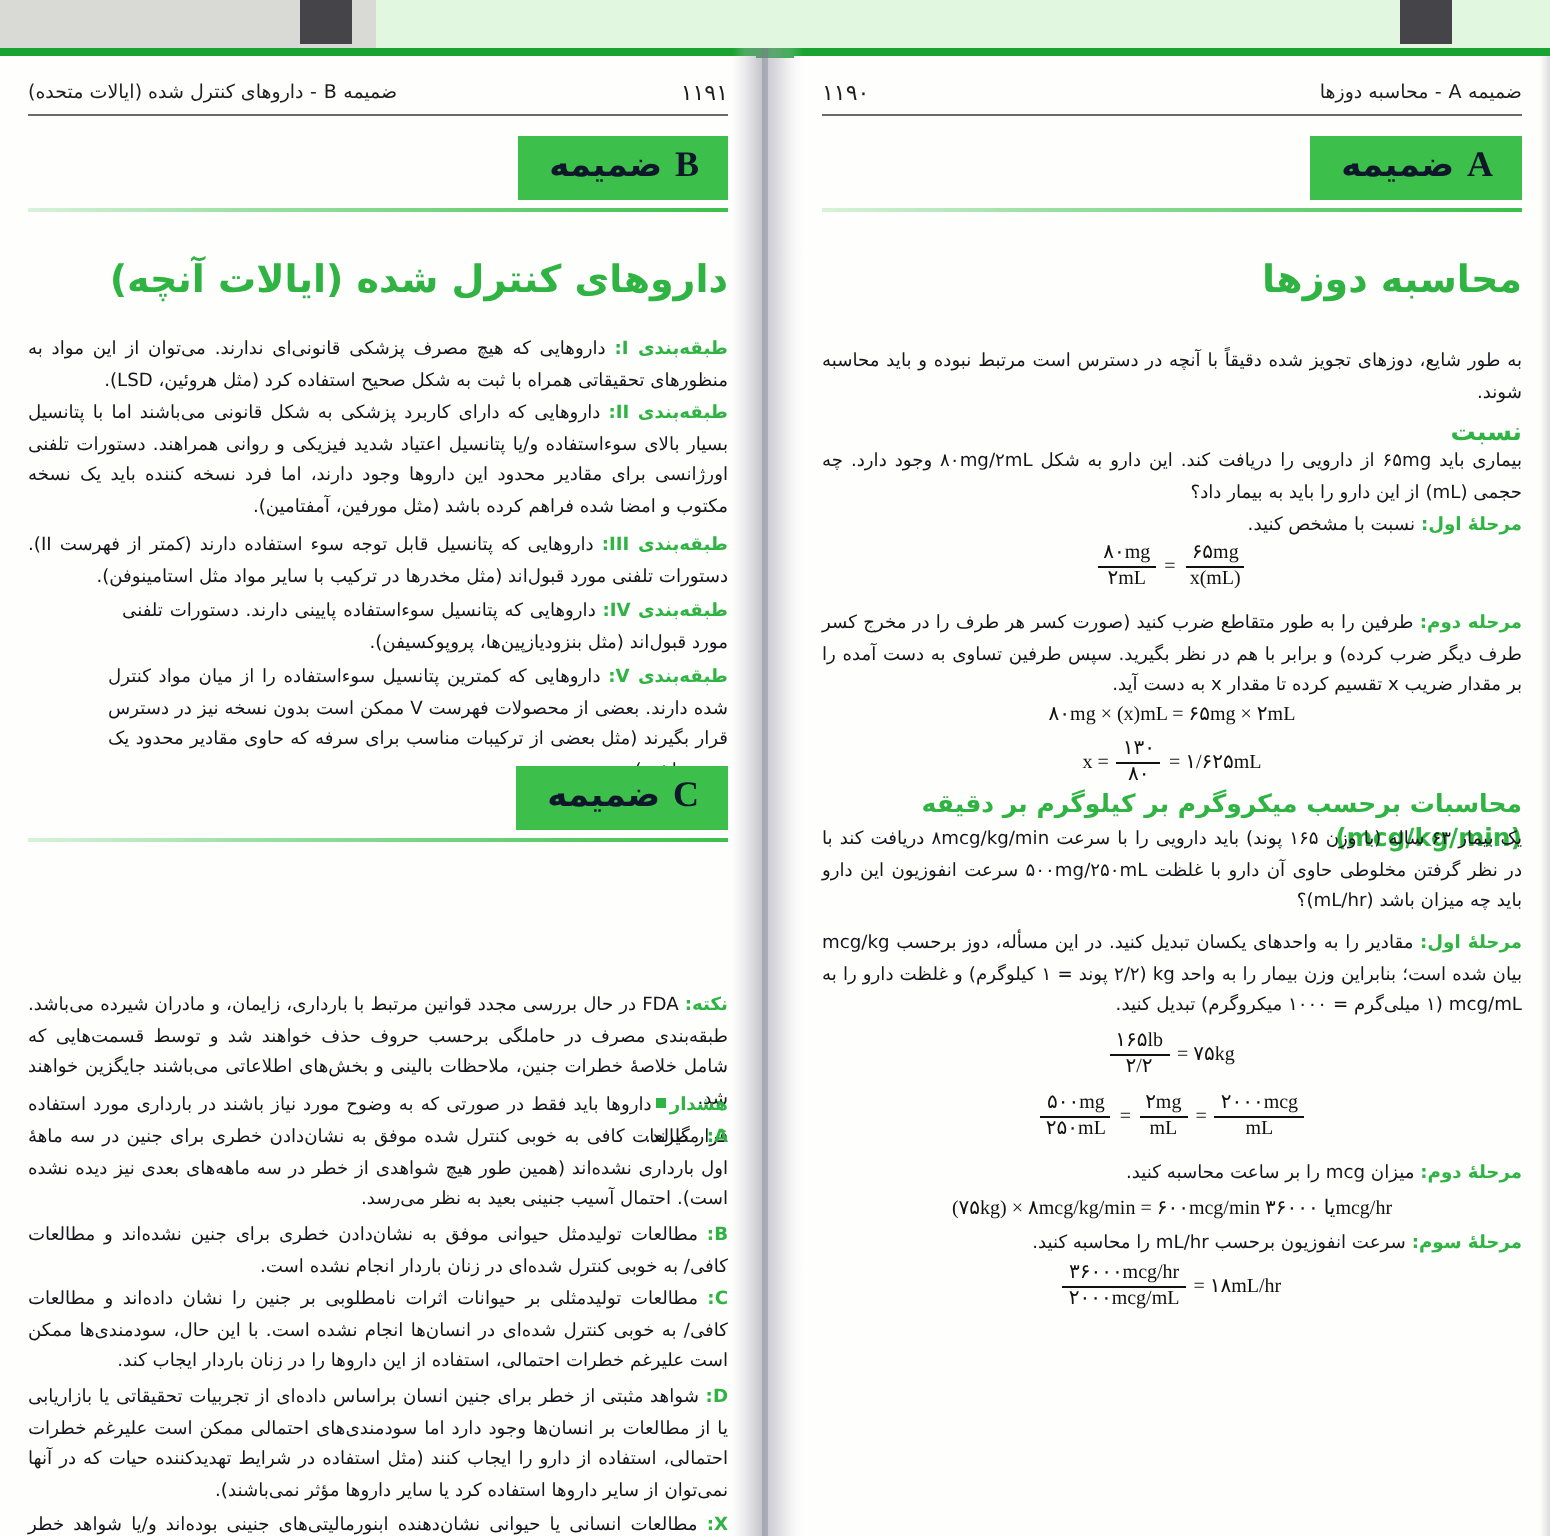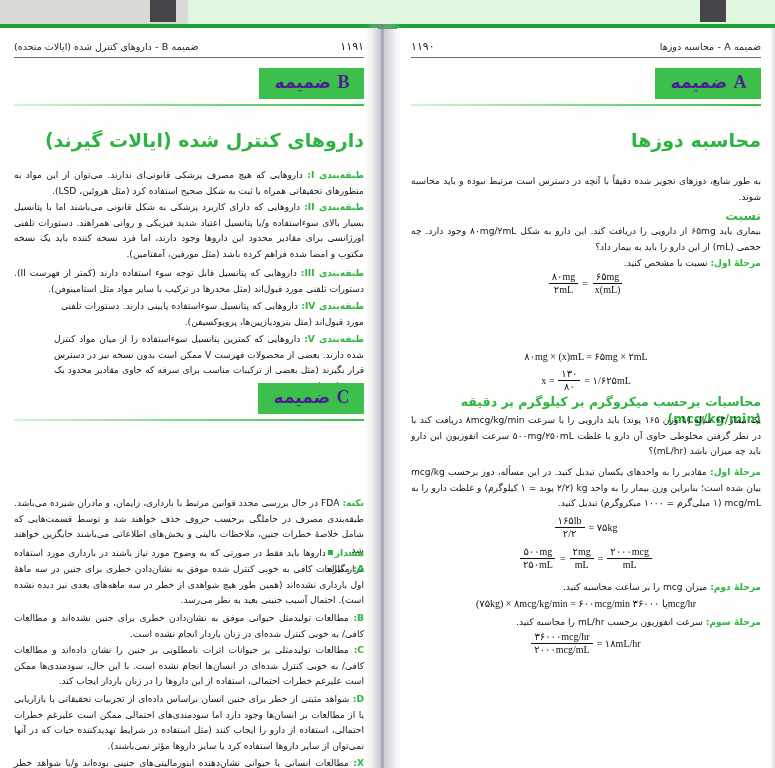--- a/index.html
+++ b/index.html
@@ -53,21 +53,21 @@
   }
   .runhead .folio{
     font-size:11px;color:#1d1d1d;letter-spacing:1px;
   }
   .rule-head{
     position:absolute;left:14px;right:14px;top:29px;height:1px;
     background:#3a3a3a;opacity:.75;
   }
   .apx-box{
     position:absolute;right:14px;
-    background:#3cbf4b;color:#4c1d95;
+    background:#3cbf4b;color:#0f172a;
     padding:4px 14px 6px 16px;
     font-size:17px;font-weight:bold;letter-spacing:.5px;
     white-space:nowrap;line-height:1.15;
     box-shadow:0 0 0 0 rgba(0,0,0,0);
     direction:rtl;
   }
   .apx-box .lat{font-family:"Liberation Serif",serif;font-size:18px;}
   .apx-rule{
     position:absolute;left:14px;height:1.5px;
     background:linear-gradient(to left,#3cbf4b,#9fe0a6 70%,#d8f2da);
@@ -125,21 +125,21 @@
       <span class="title">ضمیمه B - داروهای کنترل شده (ایالات متحده)</span>
     </div>
     <div class="rule-head"></div>
 
     <div class="apx-box" style="top:40px;">
       <span class="lat">B</span>
       <span>ضمیمه</span>
     </div>
     <div class="apx-rule" style="top:76px;right:14px;left:14px;"></div>
 
-    <div class="h1" style="top:100px;">داروهای کنترل شده (ایالات گیرند)</div>
+    <div class="h1" style="top:100px;">داروهای کنترل شده (ایالات آنچه)</div>
 
     <div class="para" style="top:140px;">
       <span class="lead">طبقه‌بندی I:</span><span> داروهایی که هیچ مصرف پزشکی قانونی‌ای ندارند. می‌توان از این مواد به منظورهای تحقیقاتی همراه با ثبت به شکل صحیح استفاده کرد (مثل هروئین، LSD).</span>
     </div>
     <div class="para" style="top:172px;">
       <span class="lead">طبقه‌بندی II:</span><span> داروهایی که دارای کاربرد پزشکی به شکل قانونی می‌باشند اما با پتانسیل بسیار بالای سوءاستفاده و/یا پتانسیل اعتیاد شدید فیزیکی و روانی همراهند. دستورات تلفنی اورژانسی برای مقادیر محدود این داروها وجود دارند، اما فرد نسخه کننده باید یک نسخه مکتوب و امضا شده فراهم کرده باشد (مثل مورفین، آمفتامین).</span>
     </div>
     <div class="para" style="top:238px;">
       <span class="lead">طبقه‌بندی III:</span><span> داروهایی که پتانسیل قابل توجه سوء استفاده دارند (کمتر از فهرست II). دستورات تلفنی مورد قبول‌اند (مثل مخدرها در ترکیب با سایر مواد مثل استامینوفن).</span>
     </div>
@@ -213,20 +213,23 @@
           <span class="den">۲mL</span>
         </span>
         <span>=</span>
         <span class="frac">
           <span class="num">۶۵mg</span>
           <span class="den">x(mL)</span>
         </span>
       </span>
     </div>
 
+    <div class="para" style="top:277px;">
+      <span class="lead">مرحله دوم:</span><span> طرفین را به طور متقاطع ضرب کنید (صورت کسر هر طرف را در مخرج کسر طرف دیگر ضرب کرده) و برابر با هم در نظر بگیرید. سپس طرفین تساوی به دست آمده را بر مقدار ضریب x تقسیم کرده تا مقدار x به دست آید.</span>
+    </div>
 
     <div class="math" style="top:320px;">
       <span class="mline">۸۰mg × (x)mL = ۶۵mg × ۲mL</span>
       <span class="mline row">
         <span>x =</span>
         <span class="frac">
           <span class="num">۱۳۰</span>
           <span class="den">۸۰</span>
         </span>
         <span>= ۱/۶۲۵mL</span>

